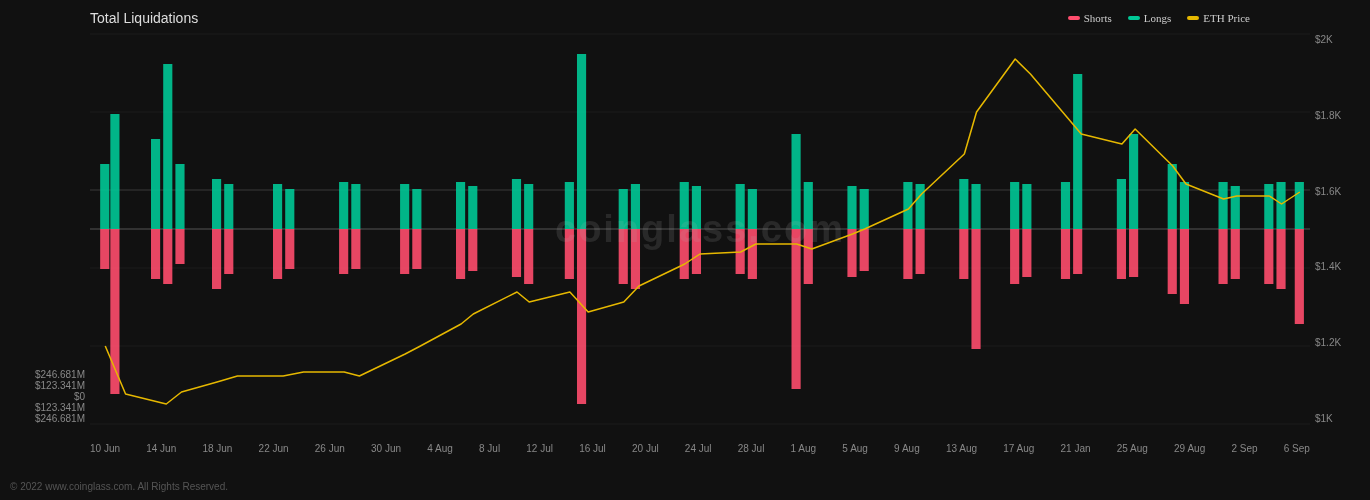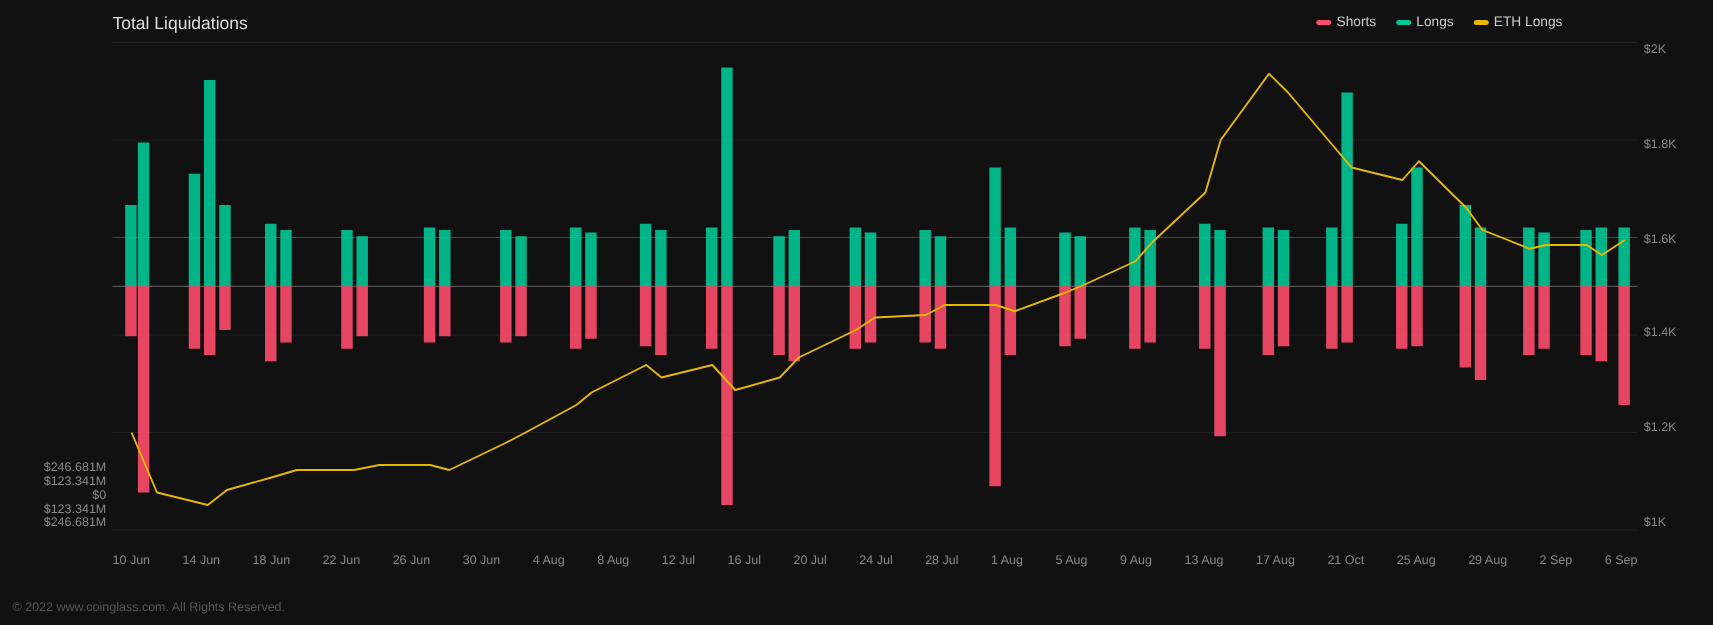--- a/index.html
+++ b/index.html
@@ -28,20 +28,21 @@
     .chart-title {
       font-size: 14px;
       color: #ddd;
       font-weight: normal;
     }
     .legend {
       display: flex;
       gap: 16px;
       align-items: center;
       font-size: 11px;
+      font-family: Liberation Serif, serif;
     }
     .legend-item {
       display: flex;
       align-items: center;
       gap: 4px;
     }
     .legend-dot {
       width: 12px;
       height: 4px;
       border-radius: 2px;
@@ -123,26 +124,27 @@
       <div class="legend-item">
         <div class="legend-dot" style="background:#ff4d6d;"></div>
         <span>Shorts</span>
       </div>
       <div class="legend-item">
         <div class="legend-dot" style="background:#00c896;"></div>
         <span>Longs</span>
       </div>
       <div class="legend-item">
         <div class="legend-dot" style="background:#e6b800;"></div>
-        <span>ETH Longs</span>
+        <span>ETH Price</span>
       </div>
     </div>
   </div>
 
   <div class="chart-area">
+    <div class="watermark">coinglass.com</div>
 
     <div class="y-axis-left">
       <span>$246.681M</span>
       <span>$123.341M</span>
       <span>$0</span>
       <span>$123.341M</span>
       <span>$246.681M</span>
     </div>
 
     <div class="y-axis-right">
@@ -353,32 +355,32 @@
     </svg>
 
     <div class="x-axis">
       <span>10 Jun</span>
       <span>14 Jun</span>
       <span>18 Jun</span>
       <span>22 Jun</span>
       <span>26 Jun</span>
       <span>30 Jun</span>
       <span>4 Aug</span>
-      <span>8 Aug</span>
+      <span>8 Jul</span>
       <span>12 Jul</span>
       <span>16 Jul</span>
       <span>20 Jul</span>
       <span>24 Jul</span>
       <span>28 Jul</span>
       <span>1 Aug</span>
       <span>5 Aug</span>
       <span>9 Aug</span>
       <span>13 Aug</span>
       <span>17 Aug</span>
-      <span>21 Oct</span>
+      <span>21 Jan</span>
       <span>25 Aug</span>
       <span>29 Aug</span>
       <span>2 Sep</span>
       <span>6 Sep</span>
     </div>
   </div>
 
   <div class="footer">© 2022 www.coinglass.com. All Rights Reserved.</div>
 </div>
 

